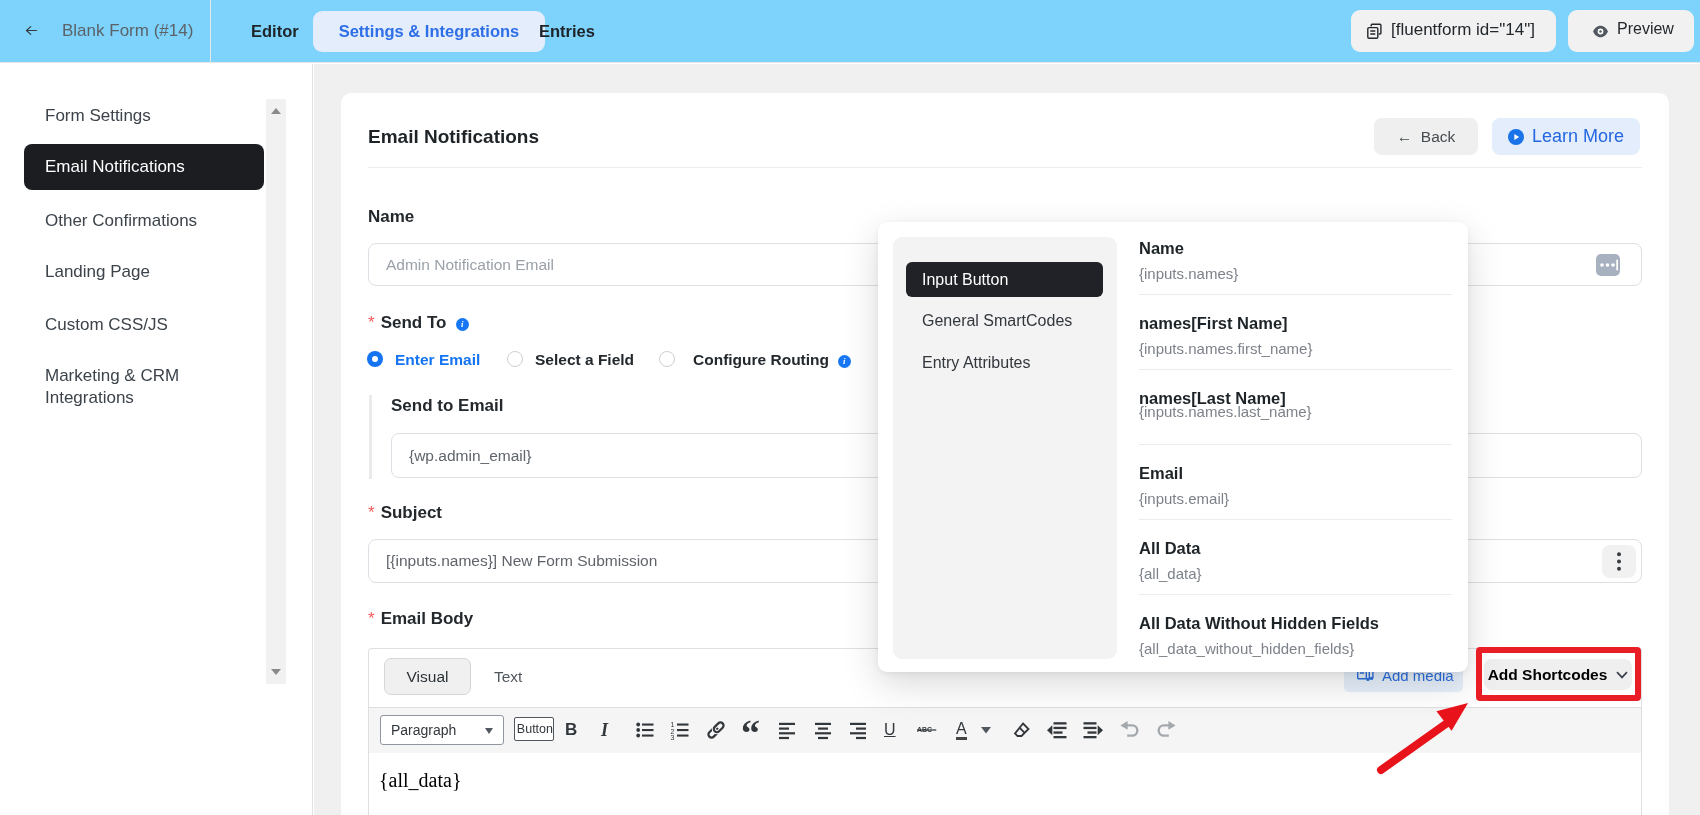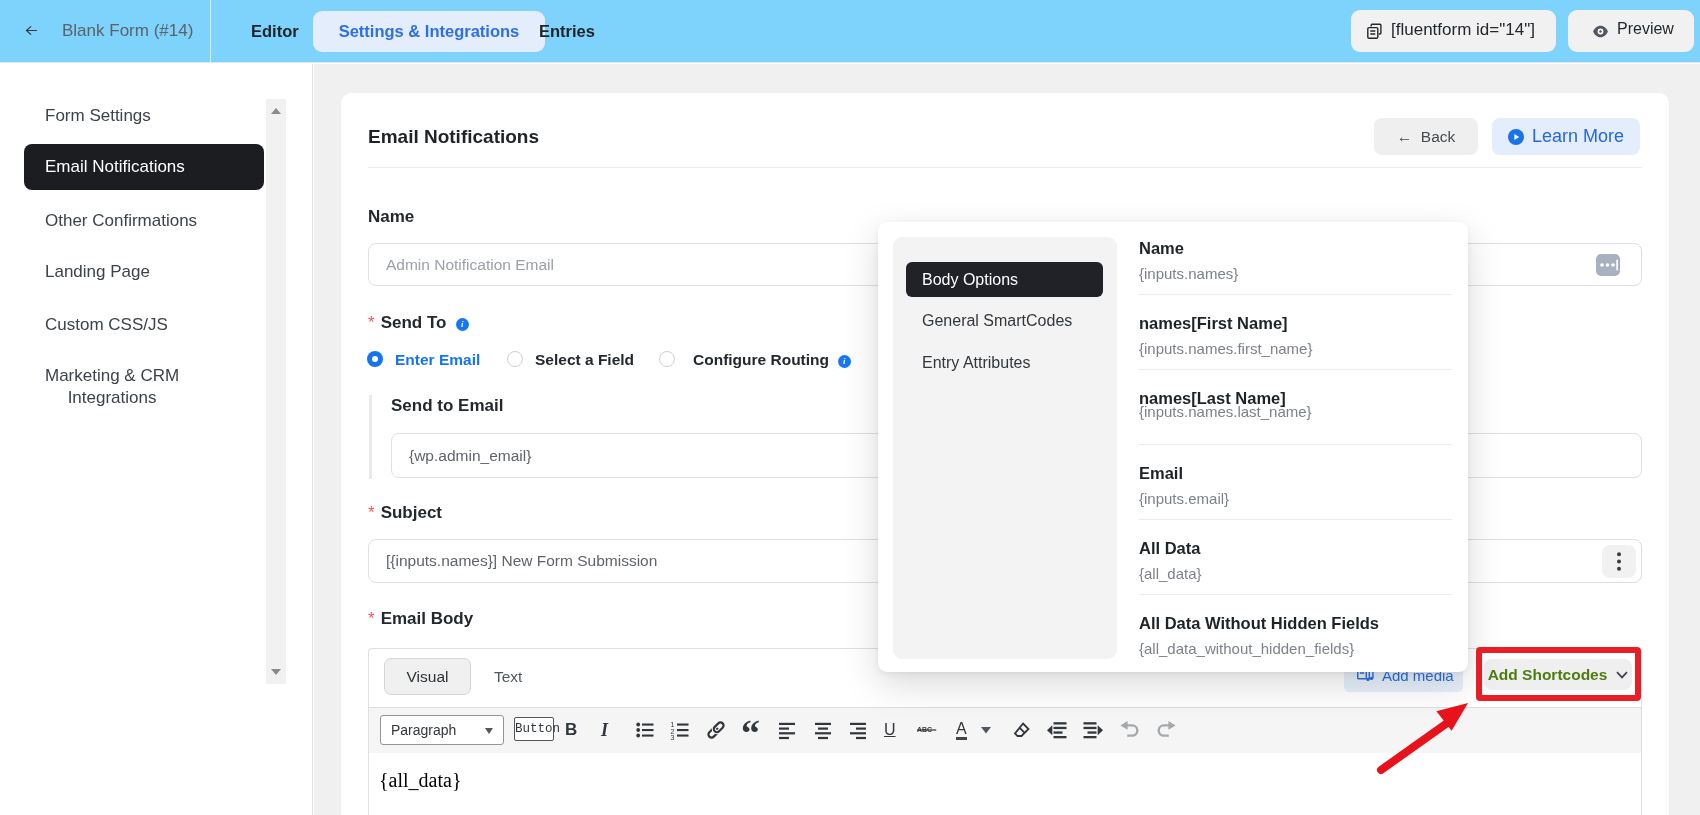--- a/index.html
+++ b/index.html
@@ -55,25 +55,25 @@
   .radio.un { background:#fff; border:1.5px solid #ccd0d6; }
   .rlbl { position:absolute; font-size:15.5px; font-weight:600; color:#23282d; }
 
   .subsec { position:absolute; left:28px; top:302px; width:3px; height:84px; background:#e9eaec; }
 
   
   .edwrap { position:absolute; left:27px; top:555px; width:1274px; height:205px; border:1px solid #dddfe1; border-bottom:none; border-radius:4px 4px 0 0; background:#fff; }
   .btn-visual { position:absolute; left:15px; top:9px; width:87px; height:37px; background:#f0f0f0; border:1px solid #d5d6d8; border-radius:7px; text-align:center; line-height:35px; font-size:15.5px; color:#2c3338; }
   .txt-text { position:absolute; left:125px; top:9px; height:37px; line-height:37px; font-size:15.5px; color:#50575e; }
   .btn-media { position:absolute; left:975px; top:10px; width:119px; height:33px; background:#e7f0fb; border-radius:5px; line-height:33px; font-size:15px; color:#2c6fdd; }
-  .btn-addsc { position:absolute; left:1115px; top:10px; width:148px; height:31px; background:#efeff0; border-radius:8px; text-align:center; line-height:32px; font-size:15.5px; font-weight:700; color:#4d7c0f; }
+  .btn-addsc { position:absolute; left:1115px; top:10px; width:148px; height:31px; background:#efeff0; border-radius:8px; text-align:center; line-height:32px; font-size:15.5px; font-weight:700; color:#000000; }
   .toolbar { position:absolute; left:0; top:58px; width:1272px; height:54px; background:#f5f5f5; border-top:1px solid #dddddd; border-bottom:1px solid #e2e4e7; }
   .psel { position:absolute; left:11px; top:7px; width:124px; height:30px; background:#fff; border:1px solid #8f969e; border-radius:3px; font-size:14px; color:#32373c; line-height:28px; padding-left:10px; }
   .psel::after { content:""; position:absolute; right:10px; top:12px; border-left:4.5px solid transparent; border-right:4.5px solid transparent; border-top:6px solid #50575e; }
-  .bbtn { position:absolute; left:145px; top:9px; width:40px; height:24px; border:1px solid #50575e; border-radius:2px; background:#fff; font-size:12.5px; color:#32373c; text-align:left; line-height:22px;font-family:Liberation Mono, monospace; }
+  .bbtn { position:absolute; left:145px; top:9px; width:40px; height:24px; border:1px solid #50575e; border-radius:2px; background:#fff; font-size:12.5px; color:#32373c; text-align:right; line-height:22px; }
   .edcontent { position:absolute; left:0; top:104px; width:1272px; height:60px; background:#fff; font-family:"Liberation Serif",serif; font-size:19px; color:#000; }
 
   .tico { position:absolute; top:11px; height:22px; line-height:22px; color:#32373c; }
   .tsvg { position:absolute; top:12px; width:20px; height:20px; }
 
   
   .popup { position:absolute; left:878px; top:222px; width:590px; height:450px; background:#fff; border-radius:9px; box-shadow:0 12px 36px rgba(0,0,0,.15), 0 2px 6px rgba(0,0,0,.06); z-index:20; }
   .pmenu { position:absolute; left:15px; top:15px; width:224px; height:422px; background:#f3f3f4; border-radius:9px; }
   .pactive { position:absolute; left:13px; top:25px; width:197px; height:35px; background:#212227; border-radius:6px; color:#fff; font-size:16px; line-height:35px; padding-left:16px; }
   .pitem { position:absolute; left:29px; font-size:16px; color:#32373c; }
@@ -119,21 +119,21 @@
   </div>
 </div>
 
 <div class="page">
   <aside class="sidebar">
     <div class="sitem" style="top:42px;">Form Settings</div>
     <div class="sactive">Email Notifications</div>
     <div class="sitem" style="top:147px;">Other Confirmations</div>
     <div class="sitem" style="top:198px;">Landing Page</div>
     <div class="sitem" style="top:251px;">Custom CSS/JS</div>
-    <div class="sitem" style="top:301px; line-height:21.5px;text-align:center;">Marketing &amp; CRM<br>Integrations</div>
+    <div class="sitem" style="top:301px; line-height:21.5px;">Marketing &amp; CRM<br>Integrations</div>
     <div class="sscroll">
         <div class="sarrow up"></div>
         <div class="sarrow down"></div>
       </div>
   </aside>
   <div class="main">
     <div class="card">
       <div class="cardtitle">Email Notifications</div>
       <div class="btn-back">←&nbsp; Back</div>
       <div class="btn-learn"><svg style="vertical-align:-3px;margin-right:8px;" width="16" height="16" viewBox="0 0 16 16">
@@ -293,21 +293,21 @@
         <div class="edcontent">
             <span style="position:absolute; left:10px; top:16px; font-size:20px;">{all_data}</span>
           </div>
       </div>
     </div>
   </div>
 </div>
 
 <div class="popup">
   <div class="pmenu">
-    <div class="pactive">Body Options</div>
+    <div class="pactive">Input Button</div>
     <div class="pitem" style="top:75px;">General SmartCodes</div>
     <div class="pitem" style="top:117px;">Entry Attributes</div>
   </div>
   <div class="plist">
     <div class="pt" style="top:17px;">Name</div>
     <div class="ps" style="top:43px;">{inputs.names}</div>
     <div class="psep" style="top:72px;"></div>
     <div class="pt" style="top:92px;">names[First Name]</div>
     <div class="ps" style="top:118px;">{inputs.names.first_name}</div>
     <div class="psep" style="top:147px;"></div>

